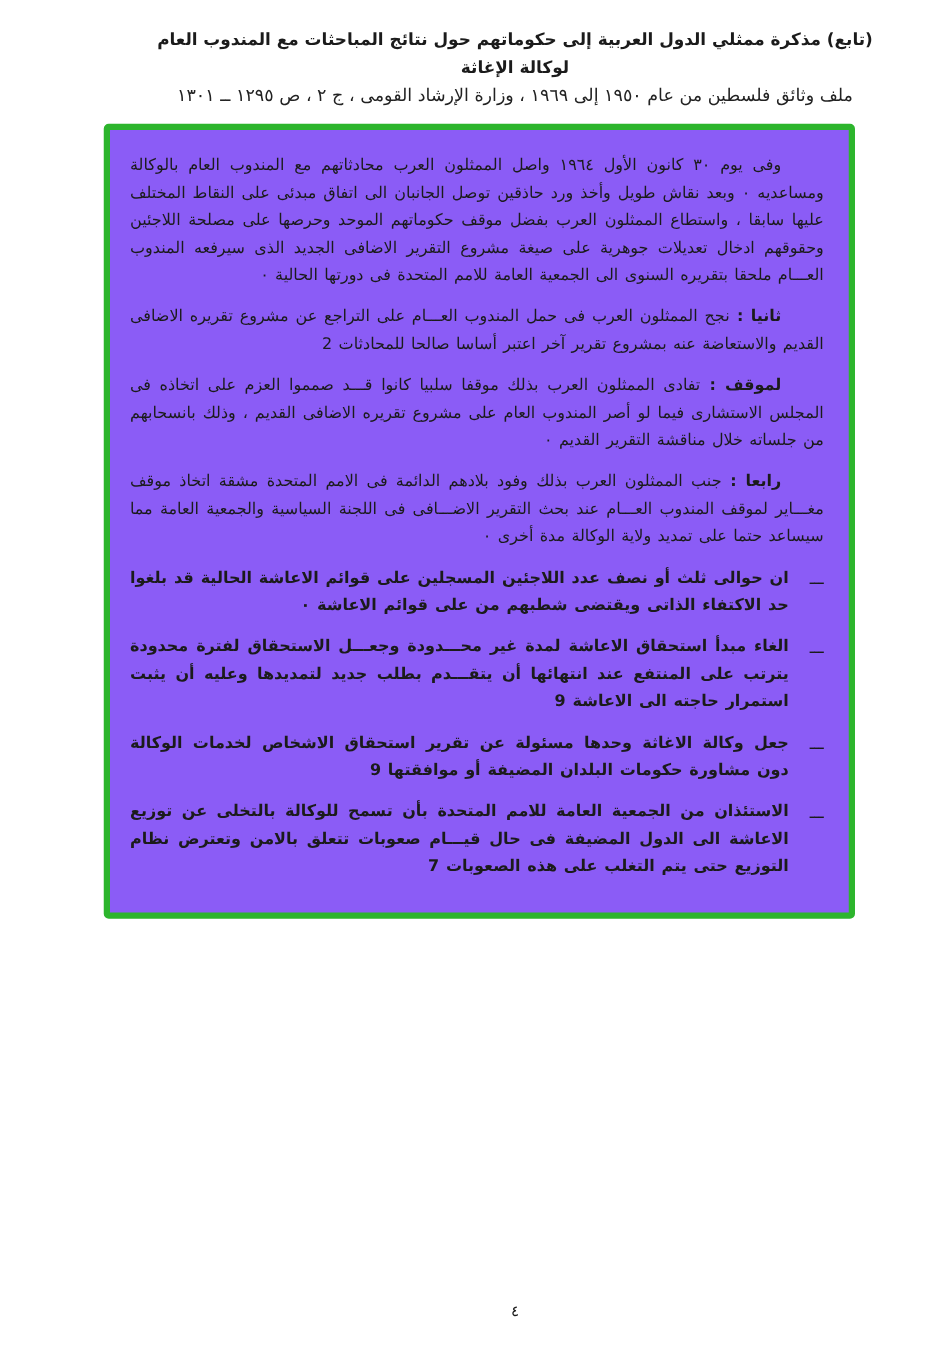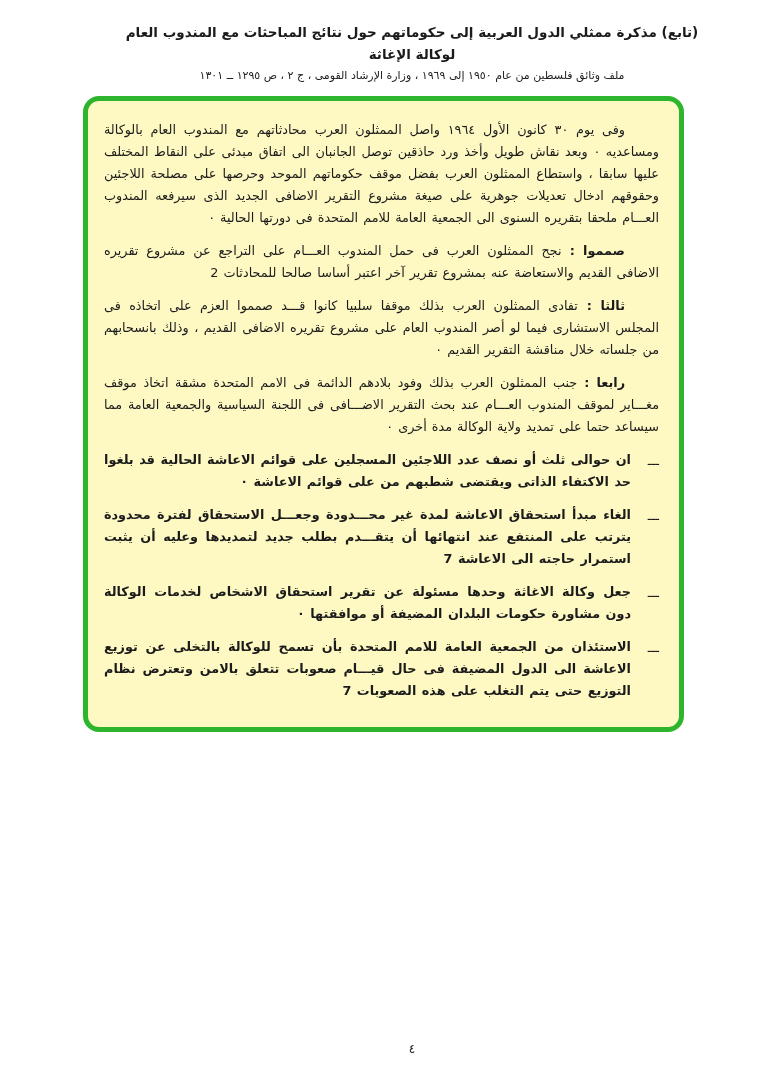--- a/index.html
+++ b/index.html
@@ -19,33 +19,33 @@
     padding-top: 22px;
     text-align: center;
   }
   .doc-title {
     font-weight: bold;
     font-size: 13.5px;
     line-height: 1.6;
     padding: 0 40px;
   }
   .doc-source {
-    font-size: 11px;
+    font-size: 14px;
     margin-top: 4px;
     color: #222;
   }
 
   .green-frame {
     margin: 14px 0 0 74px;
     margin-right: 74px;
     margin-left: 17px;
     border: 5px solid #2db52d;
-    border-radius: 16px;
+    border-radius: 4px;
     padding: 18px 20px 14px 16px;
-    background: #fef9c3;
+    background: #8b5cf6;
   }
 
   .para {
     font-size: 12.8px;
     line-height: 1.72;
     text-align: justify;
     text-indent: 34px;
     margin-bottom: 11px;
     word-spacing: 1px;
   }
@@ -89,40 +89,40 @@
     <div class="doc-title">(تابع) مذكرة ممثلي الدول العربية إلى حكوماتهم حول نتائج المباحثات مع المندوب العام لوكالة الإغاثة</div>
     <div class="doc-source">ملف وثائق فلسطين من عام ١٩٥٠ إلى ١٩٦٩ ، وزارة الإرشاد القومى ، ج ٢ ، ص ١٢٩٥ ــ ١٣٠١</div>
   </header>
 
   <main class="green-frame" style="border-color: rgb(45, 181, 45);">
 
     <p class="para">وفى يوم ٣٠ كانون الأول ١٩٦٤ واصل الممثلون العرب محادثاتهم مع المندوب العام بالوكالة ومساعديه ٠ وبعد نقاش طويل وأخذ ورد حاذقين توصل الجانبان الى اتفاق مبدئى على النقاط المختلف عليها سابقا ، واستطاع الممثلون العرب بفضل موقف حكوماتهم الموحد وحرصها على مصلحة اللاجئين وحقوقهم ادخال تعديلات جوهرية على صيغة مشروع التقرير الاضافى الجديد الذى سيرفعه المندوب العـــام ملحقا بتقريره السنوى الى الجمعية العامة للامم المتحدة فى دورتها الحالية ٠</p>
 
 
 
-    <p class="para"><b class="plabel">صمموا : </b><span>نجح الممثلون العرب فى حمل المندوب العـــام على التراجع عن مشروع تقريره الاضافى القديم والاستعاضة عنه بمشروع تقرير آخر اعتبر أساسا صالحا للمحادثات 2</span></p>
+    <p class="para"><b class="plabel">ثانيا : </b><span>نجح الممثلون العرب فى حمل المندوب العـــام على التراجع عن مشروع تقريره الاضافى القديم والاستعاضة عنه بمشروع تقرير آخر اعتبر أساسا صالحا للمحادثات 2</span></p>
 
-    <p class="para"><b class="plabel">ثالثا : </b><span>تفادى الممثلون العرب بذلك موقفا سلبيا كانوا قـــد صمموا العزم على اتخاذه فى المجلس الاستشارى فيما لو أصر المندوب العام على مشروع تقريره الاضافى القديم ، وذلك بانسحابهم من جلساته خلال مناقشة التقرير القديم ٠</span></p>
+    <p class="para"><b class="plabel">لموقف : </b><span>تفادى الممثلون العرب بذلك موقفا سلبيا كانوا قـــد صمموا العزم على اتخاذه فى المجلس الاستشارى فيما لو أصر المندوب العام على مشروع تقريره الاضافى القديم ، وذلك بانسحابهم من جلساته خلال مناقشة التقرير القديم ٠</span></p>
 
     <p class="para"><b class="plabel">رابعا : </b><span>جنب الممثلون العرب بذلك وفود بلادهم الدائمة فى الامم المتحدة مشقة اتخاذ موقف مغـــاير لموقف المندوب العـــام عند بحث التقرير الاضـــافى فى اللجنة السياسية والجمعية العامة مما سيساعد حتما على تمديد ولاية الوكالة مدة أخرى ٠</span></p>
 
 
     <div class="bullet">
       <span class="dash">ـــ</span>
       <span class="btext">ان حوالى ثلث أو نصف عدد اللاجئين المسجلين على قوائم الاعاشة الحالية قد بلغوا حد الاكتفاء الذاتى ويقتضى شطبهم من على قوائم الاعاشة ٠</span>
     </div>
 
     <div class="bullet">
       <span class="dash">ـــ</span>
-      <span class="btext">الغاء مبدأ استحقاق الاعاشة لمدة غير محـــدودة وجعـــل الاستحقاق لفترة محدودة يترتب على المنتفع عند انتهائها أن يتقـــدم بطلب جديد لتمديدها وعليه أن يثبت استمرار حاجته الى الاعاشة 7</span>
+      <span class="btext">الغاء مبدأ استحقاق الاعاشة لمدة غير محـــدودة وجعـــل الاستحقاق لفترة محدودة يترتب على المنتفع عند انتهائها أن يتقـــدم بطلب جديد لتمديدها وعليه أن يثبت استمرار حاجته الى الاعاشة 9</span>
     </div>
 
     <div class="bullet">
       <span class="dash">ـــ</span>
-      <span class="btext">جعل وكالة الاغاثة وحدها مسئولة عن تقرير استحقاق الاشخاص لخدمات الوكالة دون مشاورة حكومات البلدان المضيفة أو موافقتها ٠</span>
+      <span class="btext">جعل وكالة الاغاثة وحدها مسئولة عن تقرير استحقاق الاشخاص لخدمات الوكالة دون مشاورة حكومات البلدان المضيفة أو موافقتها 9</span>
     </div>
 
     <div class="bullet">
       <span class="dash">ـــ</span>
       <span class="btext">الاستئذان من الجمعية العامة للامم المتحدة بأن تسمح للوكالة بالتخلى عن توزيع الاعاشة الى الدول المضيفة فى حال قيـــام صعوبات تتعلق بالامن وتعترض نظام التوزيع حتى يتم التغلب على هذه الصعوبات 7</span>
     </div>
 
   </main>
 
   <footer class="page-footer">٤</footer>

